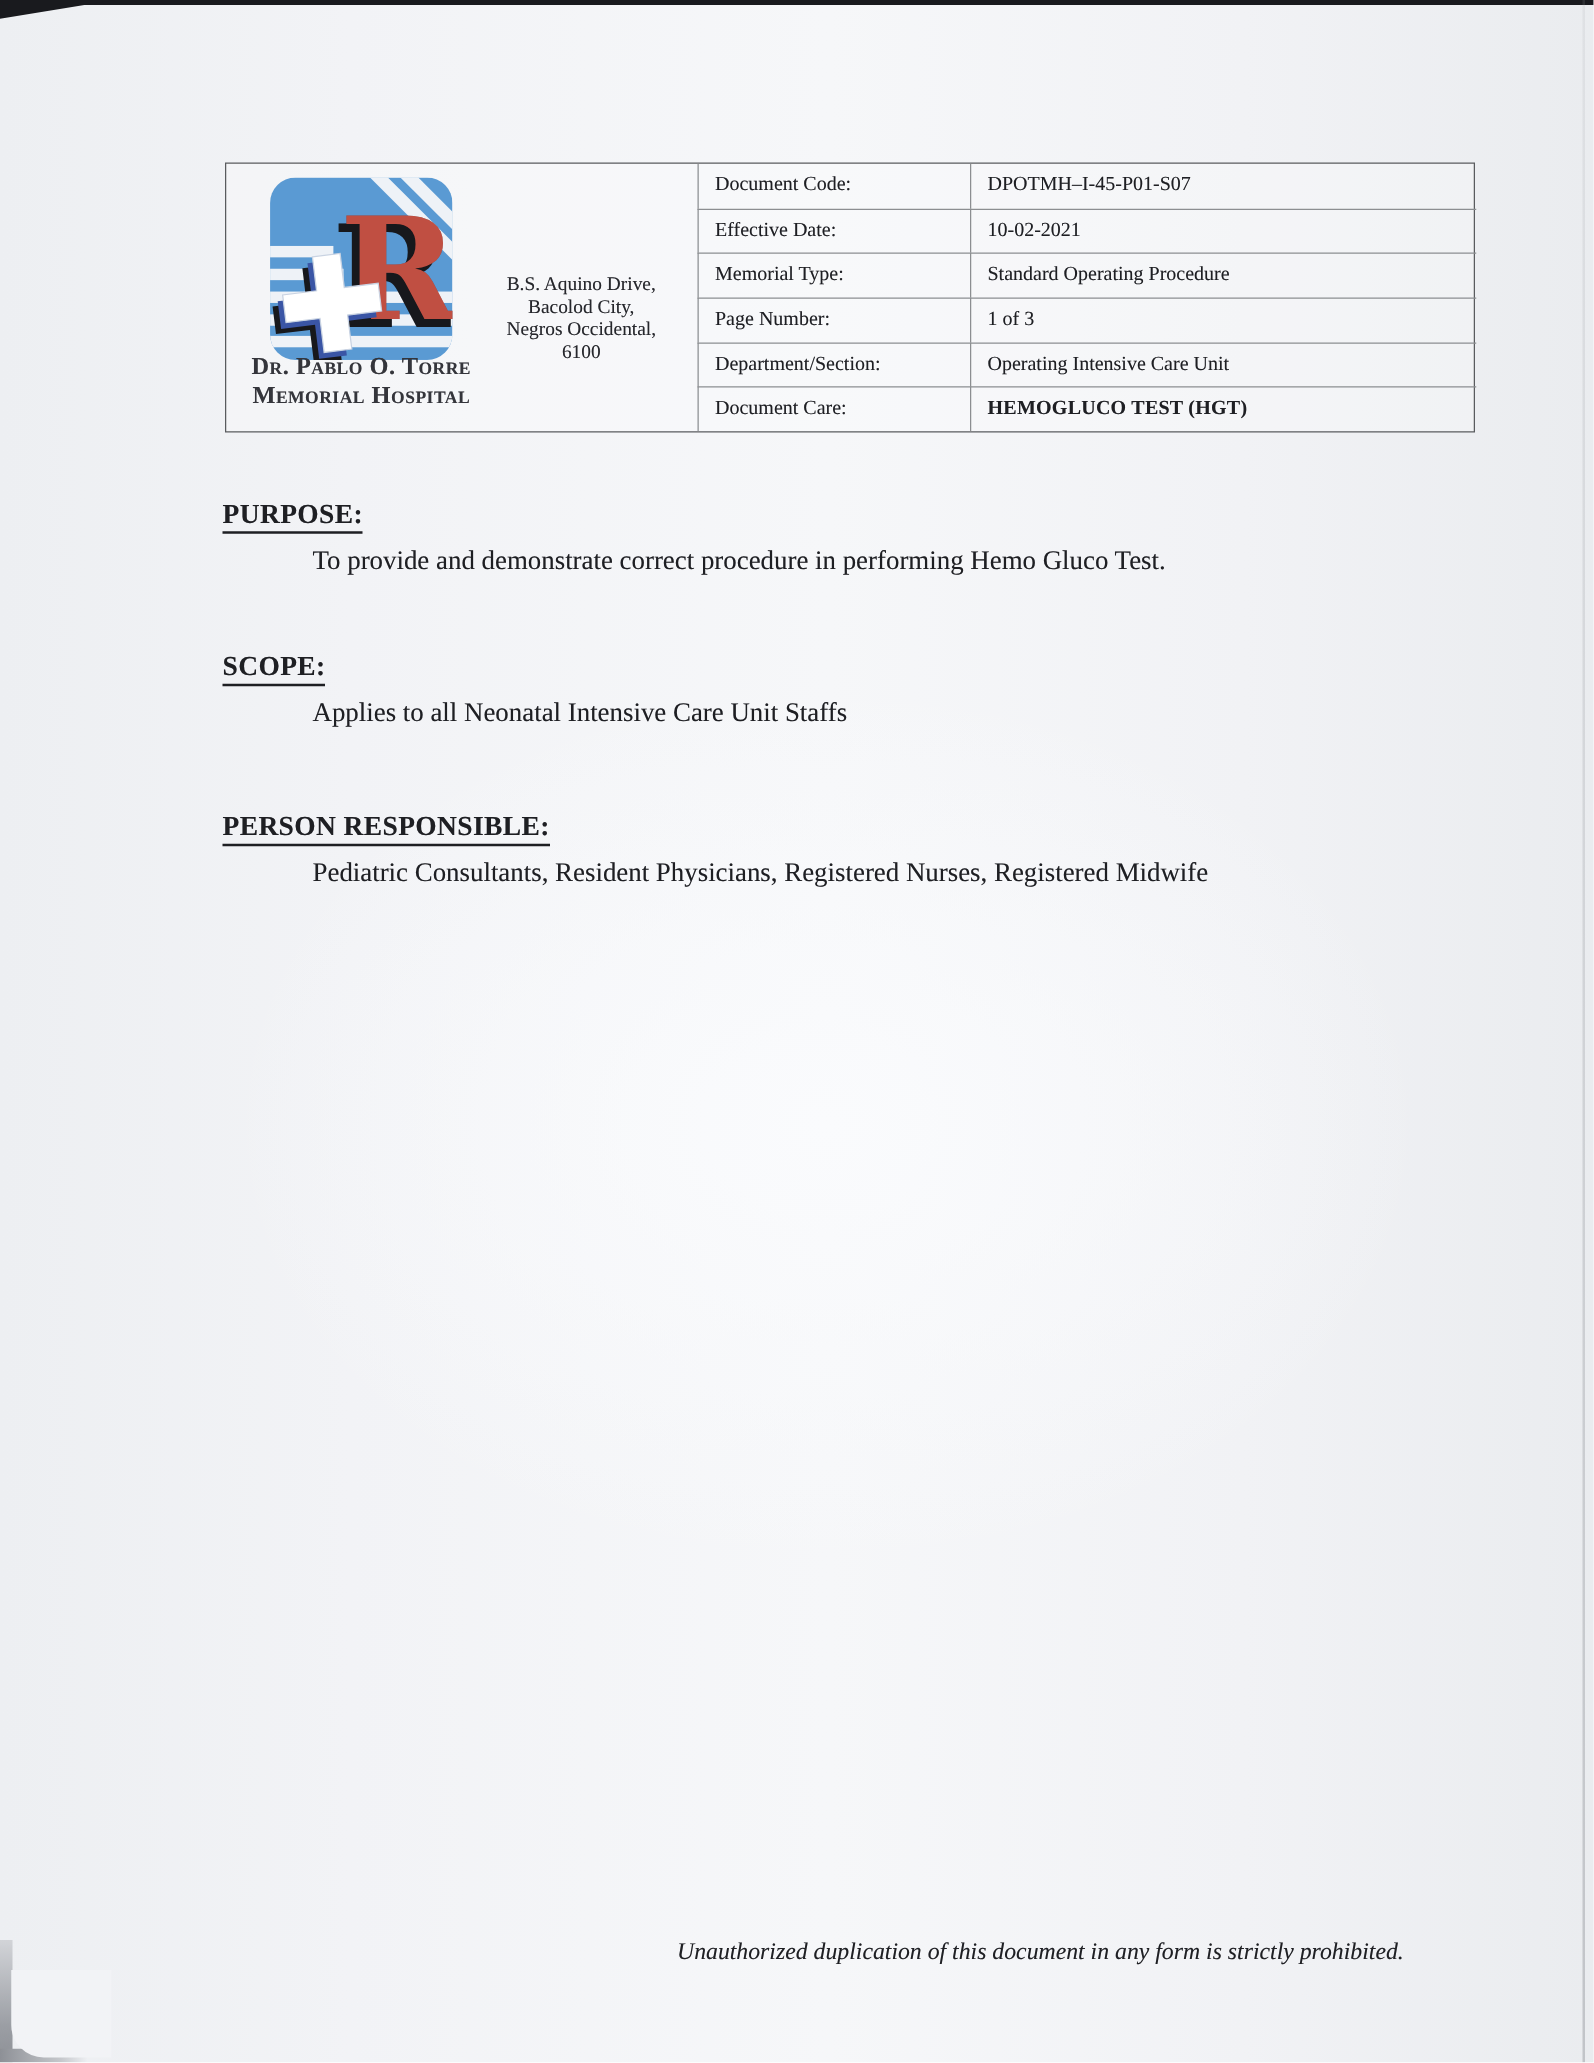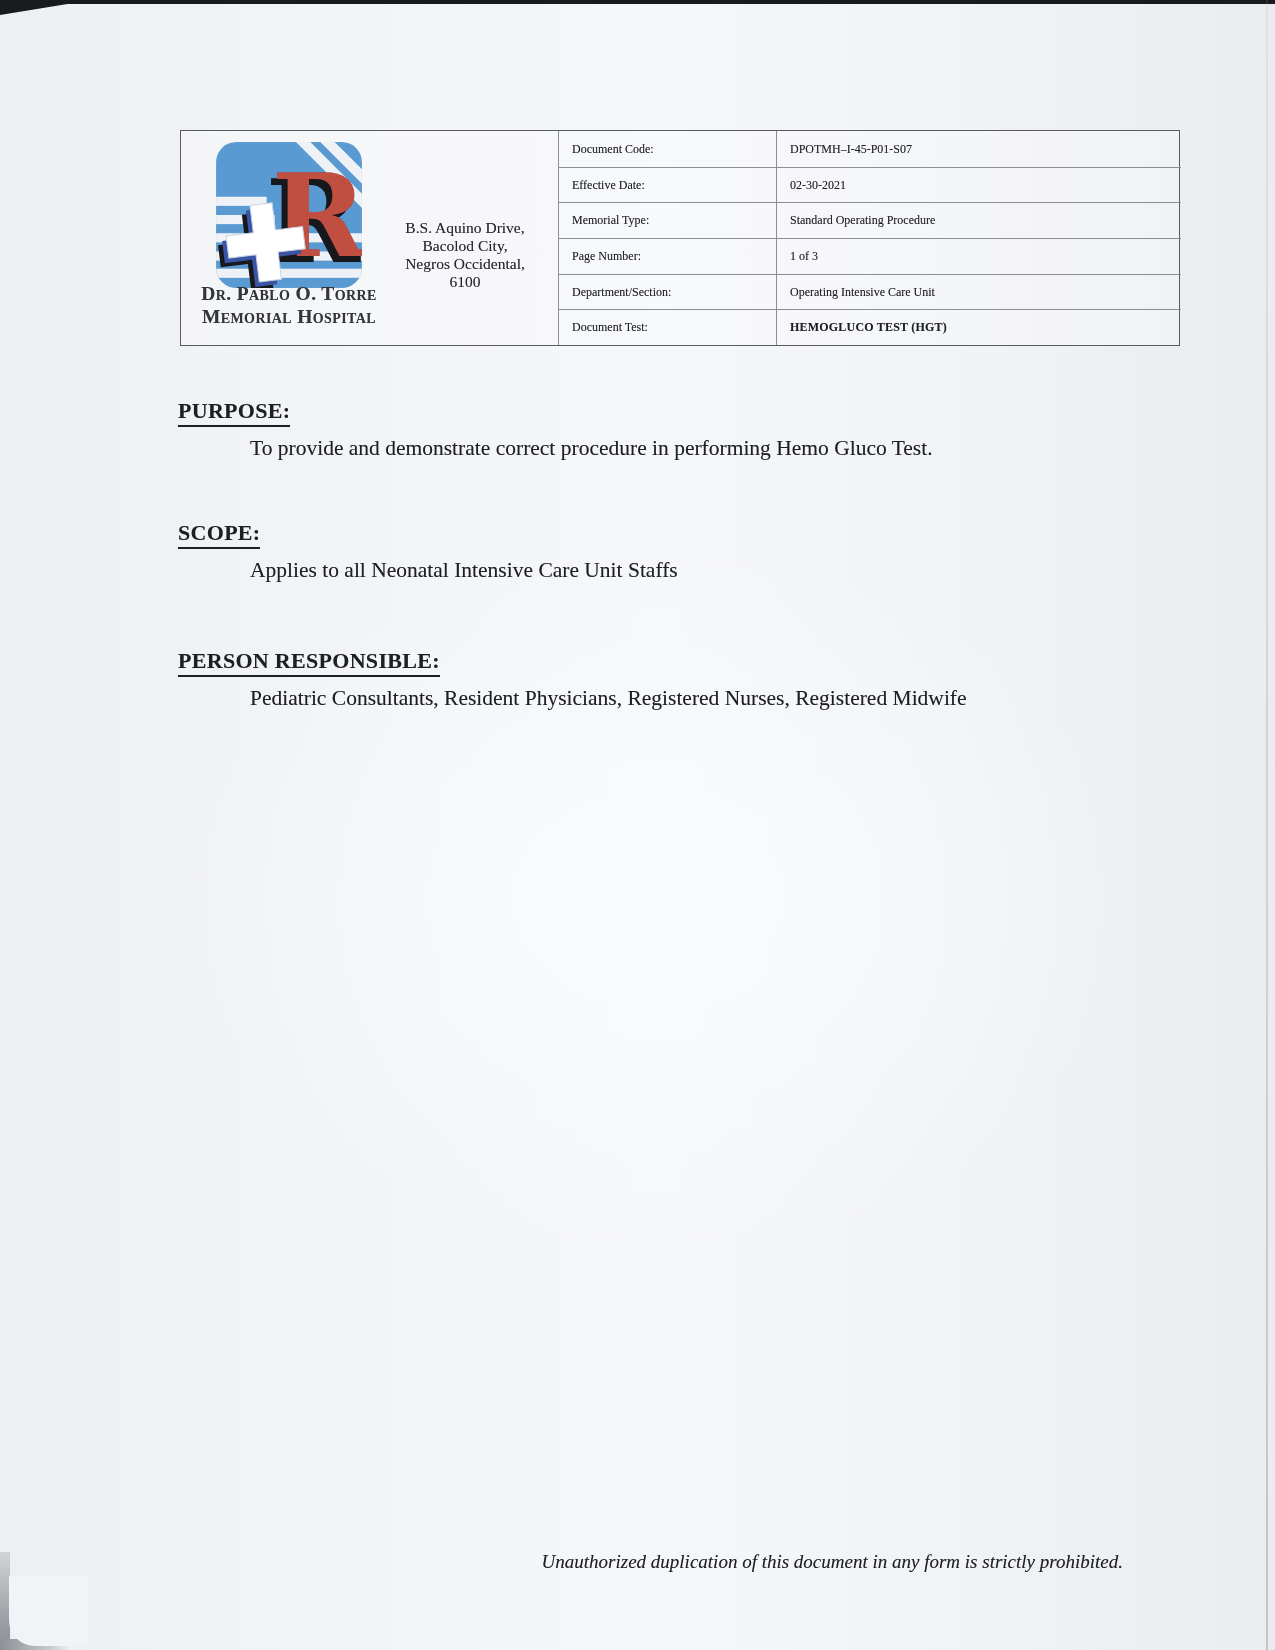--- a/index.html
+++ b/index.html
@@ -30,21 +30,21 @@
   
   .header-table{
     position:absolute;left:180px;top:130px;width:1000px;height:216px;
     display:grid;grid-template-columns:377px 218px 405px;grid-template-rows:repeat(6,1fr);
     border:1.6px solid #595b5e;box-sizing:border-box;background:rgba(255,255,255,.25);
   }
   .logo-cell{grid-row:1/7;grid-column:1;position:relative;}
   .hcell{
     border-top:1px solid #8c8e91;border-left:1px solid #8c8e91;
     display:flex;align-items:center;padding-left:13px;box-sizing:border-box;
-    font-size:12px;line-height:1.05;
+    font-size:16px;line-height:1.05;
   }
   .hcell.r1{border-top:none;}
   .hcell.value-bold{font-weight:bold;letter-spacing:.2px;}
   .logo-svg{position:absolute;left:32px;top:8px;width:152px;height:152px;}
   .hospital-name{
     position:absolute;left:2px;top:151px;width:212px;text-align:center;
     font-variant:small-caps;font-size:19.5px;line-height:23px;color:#34353b;letter-spacing:.4px;font-weight:bold;
   }
   .address-block{
     position:absolute;left:212px;top:88px;width:144px;text-align:center;
@@ -115,32 +115,32 @@
         <div>Bacolod City,</div>
         <div>Negros Occidental,</div>
         <div>6100</div>
       </div>
     </div>
 
     <div class="hcell r1">Document Code:</div>
     <div class="hcell r1">DPOTMH–I-45-P01-S07</div>
 
     <div class="hcell">Effective Date:</div>
-    <div class="hcell">02-30-2021</div>
+    <div class="hcell">10-02-2021</div>
 
     <div class="hcell">Memorial Type:</div>
     <div class="hcell">Standard Operating Procedure</div>
 
     <div class="hcell">Page Number:</div>
     <div class="hcell">1 of 3</div>
 
     <div class="hcell">Department/Section:</div>
     <div class="hcell">Operating Intensive Care Unit</div>
 
-    <div class="hcell">Document Test:</div>
+    <div class="hcell">Document Care:</div>
     <div class="hcell value-bold">HEMOGLUCO TEST (HGT)</div>
   </div>
 
   <div class="section sec-scope">
     <span class="sec-heading">SCOPE:</span>
     <div class="sec-body">Applies to all Neonatal Intensive Care Unit Staffs</div>
   </div>
 
   <div class="section sec-purpose">
     <span class="sec-heading">PURPOSE:</span>

